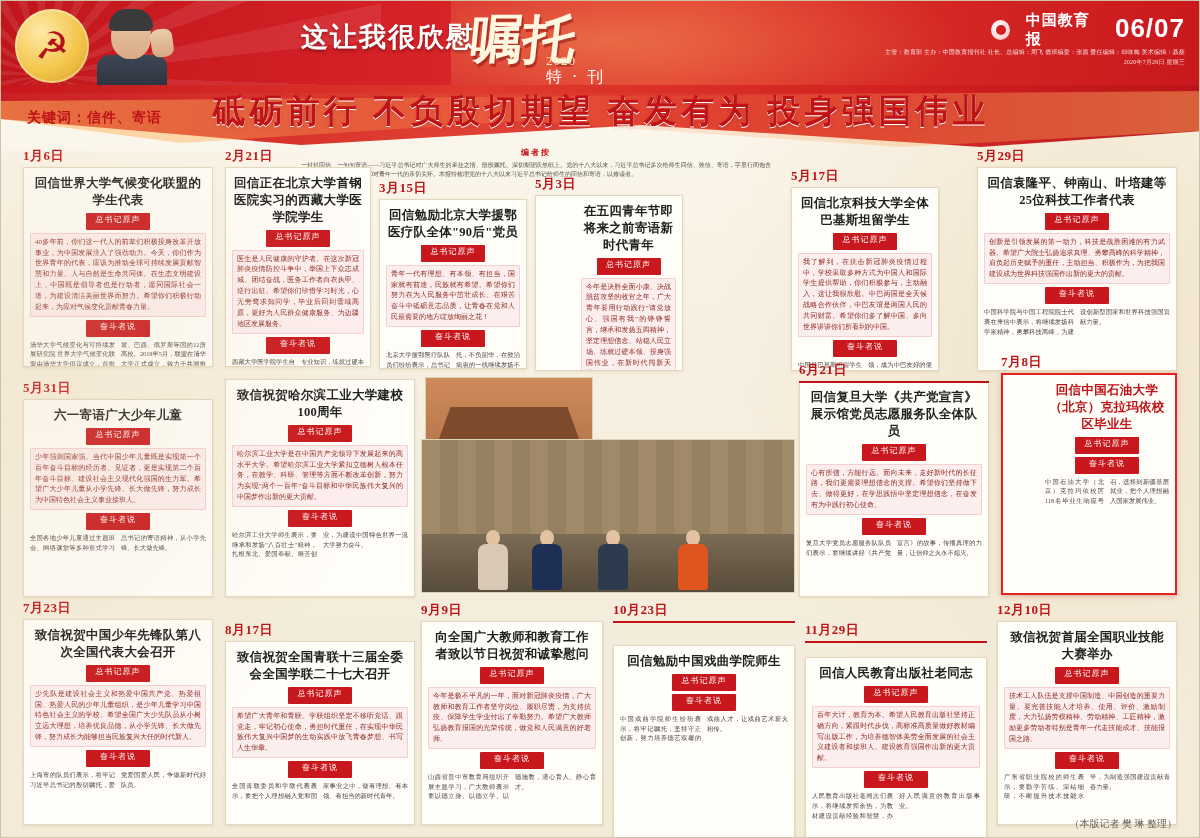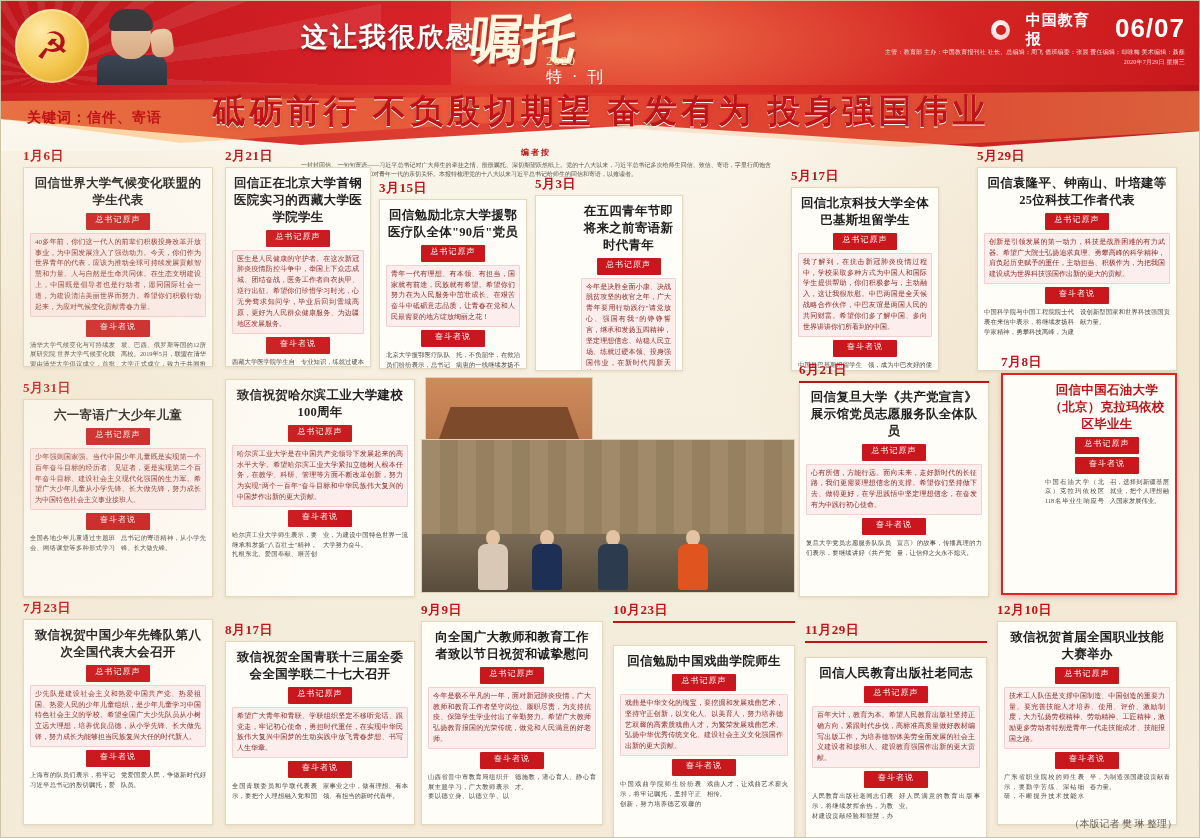--- a/index.html
+++ b/index.html
@@ -373,21 +373,20 @@
     <span class="sect-label">总书记原声</span>
     <div class="quote-box">今年是极不平凡的一年，面对新冠肺炎疫情，广大教师和教育工作者坚守岗位、履职尽责，为支持抗疫、保障学生学业付出了辛勤努力。希望广大教师弘扬教育报国的光荣传统，做党和人民满意的好老师。</div>
     <span class="sect-label fight">奋斗者说</span>
     <div class="body-text two">山西省晋中市教育局组织开展主题学习，广大教师表示要以德立身、以德立学、以德施教，潜心育人、静心育才。</div>
   </div>
 
   <div class="date-tag" style="left:612px;top:600px;width:182px;">10月23日</div>
   <div class="card" style="left:612px;top:620px;width:182px;height:204px;margin-top:24px;">
     <div class="card-title">回信勉励中国戏曲学院师生</div>
     <span class="sect-label">总书记原声</span>
-    <div class="quote-box">戏曲是中华文化的瑰宝，要挖掘和发展戏曲艺术，坚持守正创新，以文化人、以美育人，努力培养德艺双馨的高素质戏曲人才，为繁荣发展戏曲艺术、弘扬中华优秀传统文化、建设社会主义文化强国作出新的更大贡献。</div>
     <span class="sect-label fight">奋斗者说</span>
     <div class="body-text two">中国戏曲学院师生纷纷表示，将牢记嘱托，坚持守正创新，努力培养德艺双馨的戏曲人才，让戏曲艺术薪火相传。</div>
   </div>
 
   <div class="date-tag" style="left:804px;top:620px;width:182px;">11月29日</div>
   <div class="card" style="left:804px;top:640px;width:182px;height:184px;margin-top:16px;">
     <div class="card-title">回信人民教育出版社老同志</div>
     <span class="sect-label">总书记原声</span>
     <div class="quote-box">百年大计，教育为本。希望人民教育出版社坚持正确方向，紧跟时代步伐，高标准高质量做好教材编写出版工作，为培养德智体美劳全面发展的社会主义建设者和接班人、建设教育强国作出新的更大贡献。</div>
     <span class="sect-label fight">奋斗者说</span>

